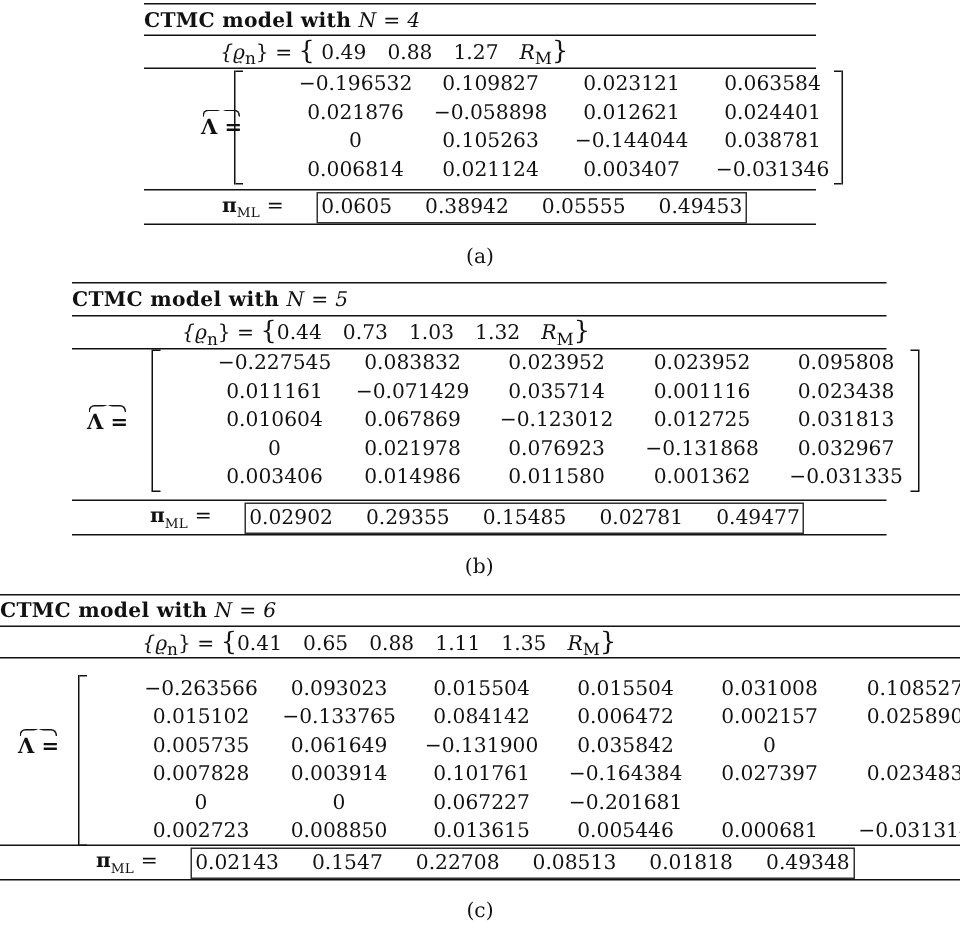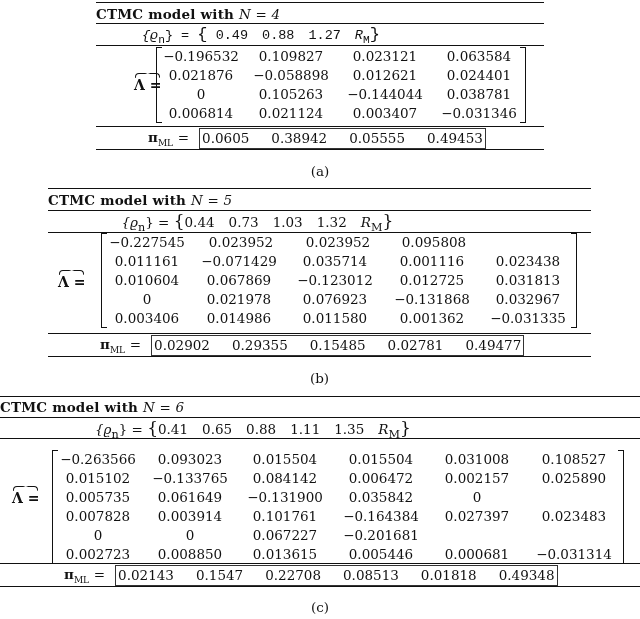--- a/index.html
+++ b/index.html
@@ -28,52 +28,52 @@
   }
   .hat { position: relative; display: inline-block; }
   .hat::before {
     content: ""; position: absolute; left: 1px; right: 1px; top: -4px; height: 4px;
     border-top: 1.2px solid #111; border-left: 1.2px solid #111; border-right: 1.2px solid #111;
     transform: skewX(0deg);
     border-radius: 4px 4px 0 0;
     clip-path: polygon(0 0, 100% 0, 100% 100%, 50% 0, 0 100%);
   }
   .matrix {
-    position: absolute; border-left: 1.3px solid #111; border-right: 1.3px solid #111;
+    position: absolute; border-left: 1.3px solid #111; border-right: 1.3px solid #111; padding-left: 36px;
   }
   .matrix::before, .matrix::after {
     content: ""; position: absolute; width: 5px; top: 0; bottom: 0;
     border-top: 1.3px solid #111; border-bottom: 1.3px solid #111;
   }
   .matrix::before { left: 0; }
   .matrix::after { right: 0; }
   .mrow { display: flex; height: 19px; line-height: 19px; }
   .mcell { text-align: center; white-space: nowrap; }
   .pi-row { position: absolute; white-space: nowrap; display: flex; align-items: center; }
-  .pi-label { font-weight: bold; margin-right: 10px; }
+  .pi-label { font-weight: bold; margin-right: 22px; }
   .pi-label sub { font-weight: normal; font-size: 9px; }
   .pi-box {
     border: 1px solid #333; border-top: 1px solid #333; display: inline-flex;
     padding: 0 2px; height: 19px; line-height: 19px;
   }
   .pi-box span { display: inline-block; margin-right: 22px; }
   .pi-box span:last-child { margin-right: 0; }
   .caption { position: absolute; left: 0; right: 0; text-align: center; }
 </style>
 </head>
 <body>
 
 <div class="tbl" style="left:96px; top:0; width:448px; height:200px;">
   <div class="rule" style="top:2px;"></div>
   <div class="title" style="top:4px; height:20px; line-height:20px;">
     <span>CTMC model with</span>
     <i>N = 4</i>
   </div>
   <div class="rule thin" style="top:23px;"></div>
-  <div class="rho" style="top:24px; height:21px; line-height:21px;font-family:Liberation Mono, monospace;">
+  <div class="rho" style="top:24px; height:21px; line-height:21px;">
     <span class="lbl">{ϱ</span><sub>n</sub><span>} =</span>
     <span class="brace">{</span><span class="vals">
       <span>0.49</span><span>0.88</span><span>1.27</span></span><span class="rm">R</span><sub>M</sub><span class="brace">}</span>
     <span style="display:inline-block;width:110px;"></span>
   </div>
   <div class="rule thin" style="top:45px;"></div>
   <div class="lam-label" style="left:38px; top:77px;">
     <span class="hat">Λ =</span>
   </div>
   <div class="matrix" style="left:60px; top:47px; width:368px;">
@@ -128,20 +128,21 @@
     <span class="brace">{</span><span class="vals"><span>0.44</span><span>0.73</span><span>1.03</span><span>1.32</span></span><span class="rm">R</span><sub>M</sub><span class="brace">}</span>
     <span style="display:inline-block;width:120px;"></span>
   </div>
   <div class="rule thin" style="top:46px;"></div>
   <div class="lam-label" style="left:10px; top:88px;">
     <span class="hat">Λ =</span>
   </div>
   <div class="matrix" style="left:53px; top:47px; width:474px;">
     <div class="mrow">
         <span class="mcell" style="width:90px">−0.227545</span>
+        <span class="mcell" style="width:94px">0.083832</span>
         <span class="mcell" style="width:98px">0.023952</span>
         <span class="mcell" style="width:96px">0.023952</span>
         <span class="mcell" style="width:96px">0.095808</span>
       </div>
     <div class="mrow">
         <span class="mcell" style="width:90px">0.011161</span>
         <span class="mcell" style="width:94px">−0.071429</span>
         <span class="mcell" style="width:98px">0.035714</span>
         <span class="mcell" style="width:96px">0.001116</span>
         <span class="mcell" style="width:96px">0.023438</span>

